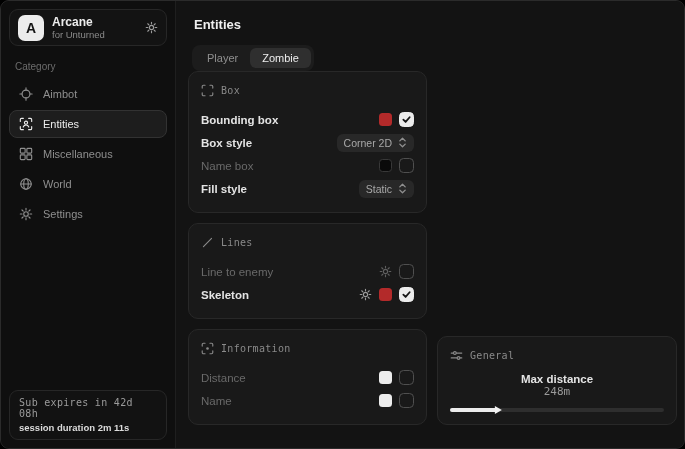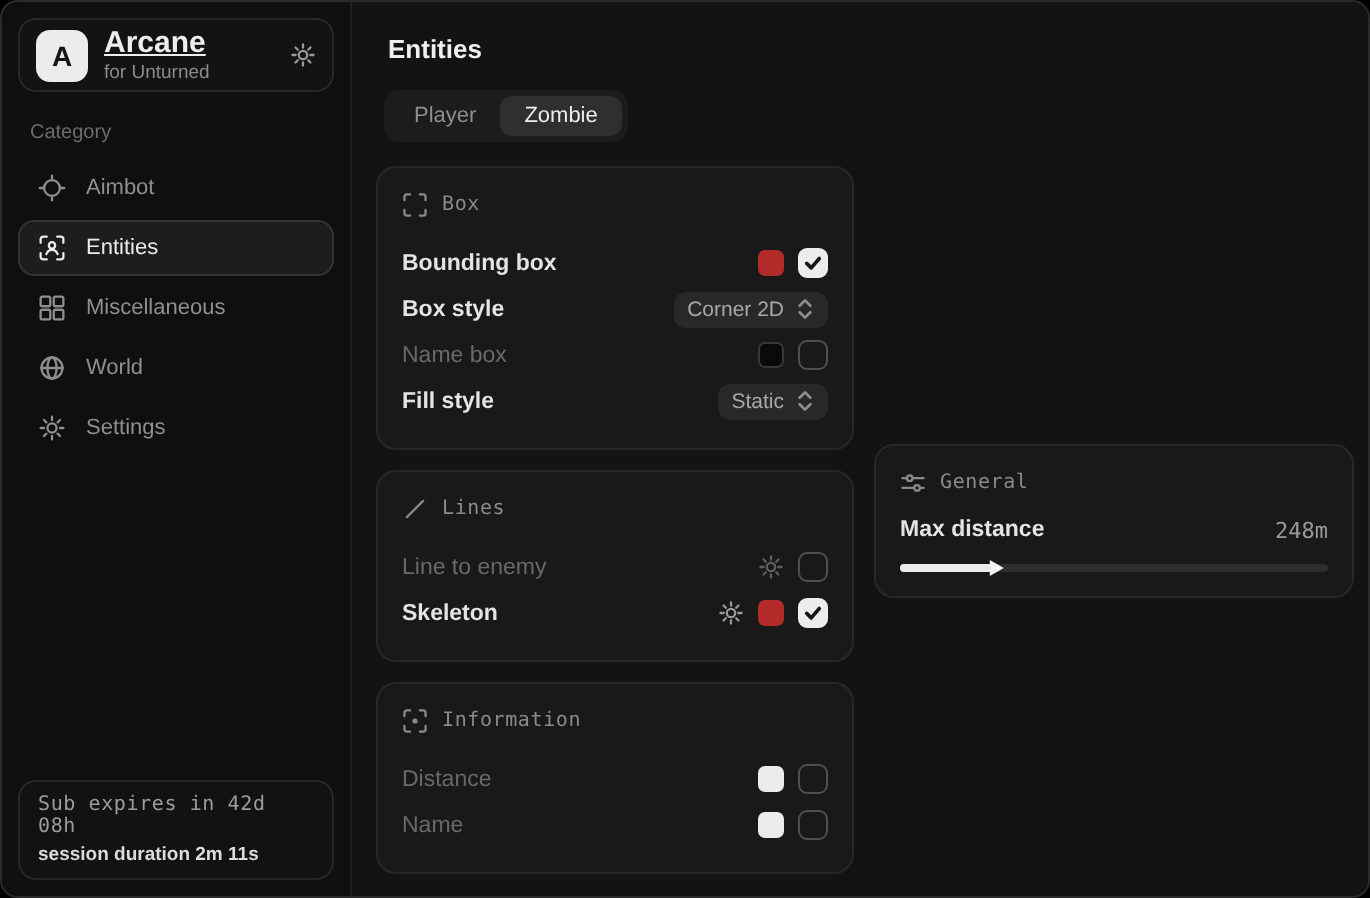--- a/index.html
+++ b/index.html
@@ -5,40 +5,40 @@
   * { margin:0; padding:0; box-sizing:border-box; }
   html,body { background:#000; }
   body { width:685px; height:449px; font-family:"Liberation Sans","DejaVu Sans",sans-serif; }
   .window { width:685px; height:449px; background:#131313; border:1px solid #2b2b2b; border-radius:9px; overflow:hidden; display:flex; }
 
   
   .sidebar { width:175px; min-width:175px; background:#0f0f0f; border-right:1px solid #1f1f1f; padding:8px; display:flex; flex-direction:column; }
   .app-card { border:1px solid #272727; border-radius:9px; background:#131313; padding:5px 8px; display:flex; align-items:center; gap:8px; height:37px; }
   .app-logo { width:26px; height:26px; background:#ececec; border-radius:7px; color:#141414; font-weight:bold; font-size:14px; display:flex; align-items:center; justify-content:center; }
   .app-titles { display:flex; flex-direction:column; line-height:1.2; }
-  .app-title { font-size:15px; font-weight:700; color:#ededed;text-decoration:underline; }
+  .app-title { font-size:12px; font-weight:700; color:#ededed; }
   .app-subtitle { font-size:9.5px; color:#8a8a8a; }
   .app-gear { margin-left:auto; display:flex; color:#9a9a9a; cursor:pointer; }
   .category-label { font-size:10px; color:#6c6c6c; margin:15px 6px 8px 6px; }
   .side-items { display:flex; flex-direction:column; gap:2px; }
   .side-item { display:flex; align-items:center; gap:10px; height:28px; padding:0 9px; border:1px solid transparent; border-radius:8px; font-size:11px; color:#8f8f8f; cursor:pointer; }
   .side-item .ic { display:flex; color:#8f8f8f; }
   .side-item.active { background:#1d1d1d; border-color:#323232; color:#ececec; }
   .side-item.active .ic { color:#ececec; }
   .sidebar-footer { margin-top:auto; border:1px solid #272727; border-radius:9px; padding:6px 9px; background:#121212; }
   .sub-expires { font-family:"DejaVu Sans Mono","Liberation Mono",monospace; font-size:10px; color:#9c9c9c; letter-spacing:.3px; }
   .session-duration { font-size:9.5px; font-weight:700; color:#dcdcdc; margin-top:3px; }
 
   
   .main { flex:1; background:#131313; padding:14px 12px 12px 12px; overflow:hidden; }
   .page-title { font-size:13px; font-weight:700; color:#f0f0f0; margin:2px 0 0 6px; }
   .tabs { display:inline-flex; background:#1c1c1c; border-radius:8px; padding:3px; margin:13px 0 0 4px; }
   .tab { padding:4px 12px; border-radius:6px; font-size:11px; color:#8f8f8f; cursor:pointer; }
   .tab.active { background:#2f2f2f; color:#ececec; }
-  .content-row { display:flex; gap:10px; align-items:center; margin-top:12px; }
+  .content-row { display:flex; gap:10px; align-items:flex-end; }
   .col-left { width:239px; min-width:239px; display:flex; flex-direction:column; gap:10px; }
   .col-right { width:240px; min-width:240px; }
   .card { background:#191919; border:1px solid #282828; border-radius:10px; padding:12px; }
   .card-header { display:flex; align-items:center; gap:7px; margin-bottom:11px; }
   .card-header .ic { display:flex; color:#8a8a8a; }
   .card-title { font-family:"DejaVu Sans Mono","Liberation Mono",monospace; font-size:10px; color:#8a8a8a; letter-spacing:.3px; }
   .row { display:flex; align-items:center; justify-content:space-between; height:23px; }
   .row-label { font-size:11.5px; font-weight:600; color:#e4e4e4; }
   .row.disabled .row-label { color:#696969; font-weight:500; }
   .controls { display:flex; align-items:center; gap:7px; }
@@ -46,21 +46,21 @@
   .swatch.dark { border:1px solid #383838; }
   .checkbox { width:15px; height:15px; border-radius:4.5px; border:1.5px solid #4f4f4f; display:flex; align-items:center; justify-content:center; cursor:pointer; }
   .checkbox.on { background:#ececec; border-color:#ececec; }
   .dropdown { display:flex; align-items:center; gap:6px; background:#282828; border-radius:6px; padding:3px 7px; cursor:pointer; }
   .dropdown-value { font-size:10.5px; color:#a8a8a8; }
   .dropdown .ic { display:flex; color:#8f8f8f; }
   .gear-sm { display:flex; color:#9a9a9a; cursor:pointer; }
   .row.disabled .gear-sm { color:#5f5f5f; }
 
   
-  .md-row { display:flex; align-items:center; justify-content:space-between; }
+  .md-row { display:flex; align-items:center; justify-content:space-between;flex-direction:column; }
   .md-value { font-family:"DejaVu Sans Mono","Liberation Mono",monospace; font-size:11px; color:#9a9a9a; }
   .slider { position:relative; height:4px; background:#2e2e2e; border-radius:2px; margin-top:10px; cursor:pointer; }
   .slider-fill { position:absolute; left:0; top:0; height:4px; background:#ececec; border-radius:2px; }
   .slider-handle { position:absolute; top:50%; transform:translate(-30%,-50%); width:0; height:0; border-left:7px solid #f2f2f2; border-top:4.5px solid transparent; border-bottom:4.5px solid transparent; }
 </style>
 </head>
 <body>
 
 <div class="window">
 

